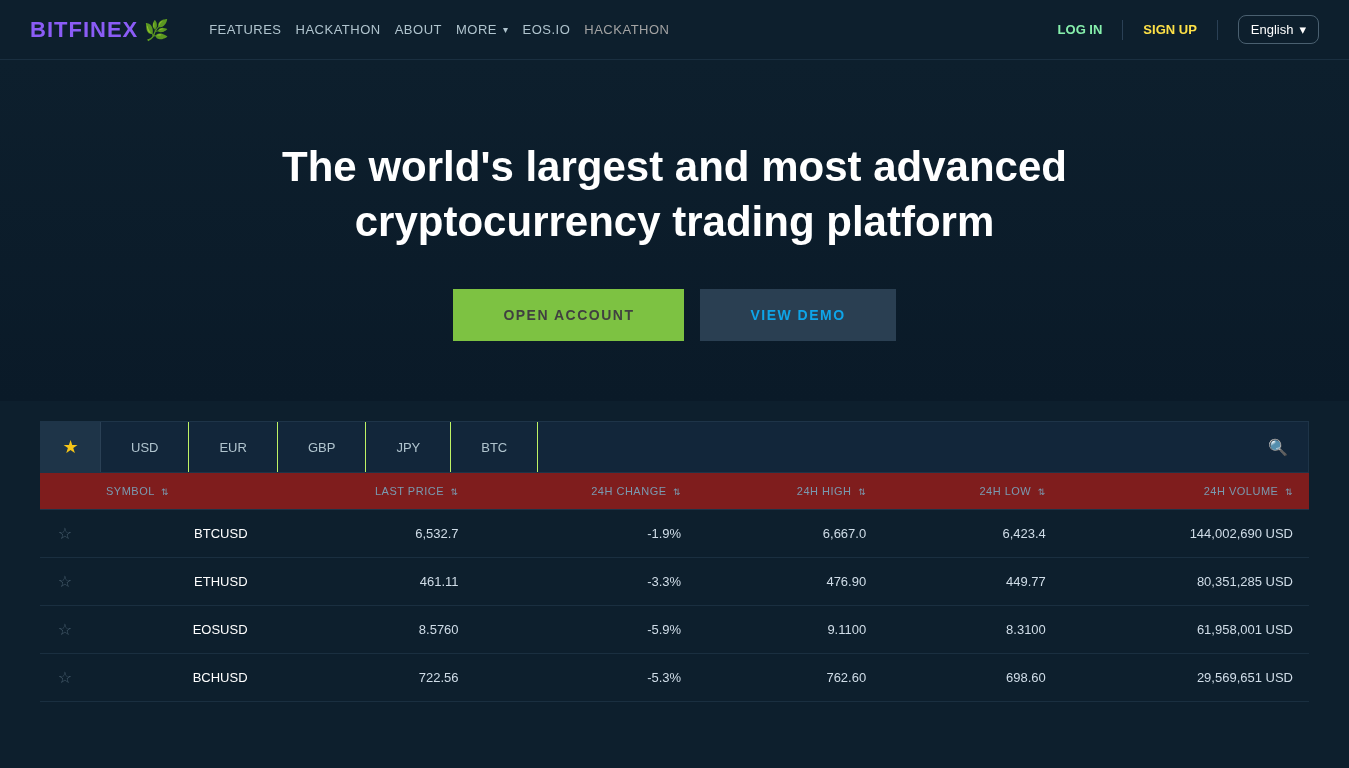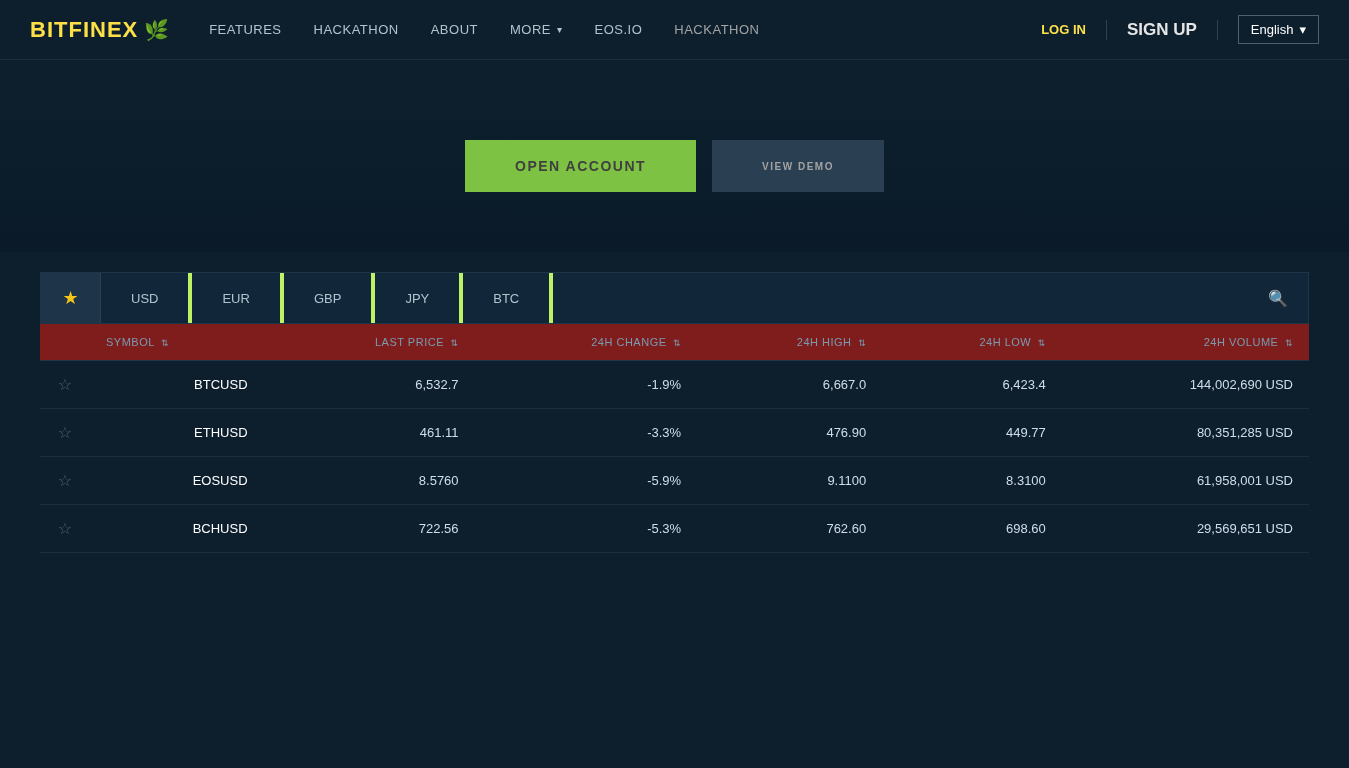--- a/index.html
+++ b/index.html
@@ -25,33 +25,33 @@
     .nav-logo {
       display: flex;
       align-items: center;
       gap: 6px;
       margin-right: 40px;
     }
 
     .nav-logo-text {
       font-size: 22px;
       font-weight: bold;
-      color: #fde047;
+      color: #8b5cf6;
       letter-spacing: 1px;
     }
 
     .nav-logo-icon {
       color: #7dc242;
       font-size: 20px;
     }
 
     .nav-links {
       display: flex;
       align-items: flex-end;
-      gap: 32px;
+      gap: 14px;
       flex: 1;
     }
 
     .nav-link {
       color: #b0c4ce;
       text-decoration: none;
       font-size: 13px;
       font-weight: 500;
       letter-spacing: 0.5px;
       cursor: pointer;
@@ -67,47 +67,47 @@
       gap: 4px;
     }
 
     .nav-right {
       display: flex;
       align-items: center;
       gap: 20px;
     }
 
     .nav-login {
+      color: #86efac;
+      font-size: 13px;
+      font-weight: bold;
+      cursor: pointer;
+      text-decoration: none;
+    }
+
+    .nav-signup {
       color: #fde047;
       font-size: 13px;
-      font-weight: bold;
-      cursor: pointer;
-      text-decoration: none;
-    }
-
-    .nav-signup {
-      color: #e5e5e5;
-      font-size: 17px;
       font-weight: bold;
       cursor: pointer;
       text-decoration: none;
     }
 
     .nav-divider {
       width: 1px;
       height: 20px;
       background: #2a4055;
     }
 
     .nav-lang {
       display: flex;
       align-items: center;
       gap: 6px;
       border: 1px solid #4a6070;
-      border-radius: 0;
+      border-radius: 8px;
       padding: 6px 12px;
       font-size: 13px;
       color: #fff;
       cursor: pointer;
     }
 
     
     .hero {
       display: flex;
       flex-direction: column;
@@ -139,24 +139,24 @@
       padding: 18px 50px;
       font-size: 14px;
       font-weight: bold;
       letter-spacing: 1.5px;
       cursor: pointer;
       text-transform: uppercase;
     }
 
     .btn-view-demo {
       background: #2a3f52;
-      color: #a3a3a3;
+      color: #0ea5e9;
       border: none;
       padding: 18px 50px;
-      font-size: 10px;
+      font-size: 14px;
       font-weight: bold;
       letter-spacing: 1.5px;
       cursor: pointer;
       text-transform: uppercase;
     }
 
     
     .market-section {
       padding: 20px 40px;
       background: #0d1f2d;
@@ -185,21 +185,21 @@
 
     .tab-item {
       display: flex;
       align-items: center;
       justify-content: center;
       padding: 0 30px;
       height: 50px;
       font-size: 13px;
       color: #b0c4ce;
       cursor: pointer;
-      border-right: 4px solid #bef264;
+      border-right: 1px solid #bef264;
       font-weight: 500;
     }
 
     .tab-search {
       margin-left: auto;
       display: flex;
       align-items: center;
       justify-content: center;
       width: 60px;
       height: 50px;
@@ -311,20 +311,21 @@
     <a class="nav-signup">SIGN UP</a>
     <div class="nav-divider"></div>
     <div class="nav-lang">
       <span>English</span>
       <span>▾</span>
     </div>
   </div>
 </nav>
 
 <section class="hero">
+  <h1 class="hero-title">The world's largest and most advanced cryptocurrency trading platform</h1>
   <div class="hero-buttons">
     <button class="btn-open-account">OPEN ACCOUNT</button>
     <button class="btn-view-demo">VIEW DEMO</button>
   </div>
 </section>
 
 <section class="market-section">
 
   <div class="currency-tabs">
     <div class="tab-star">★</div>

